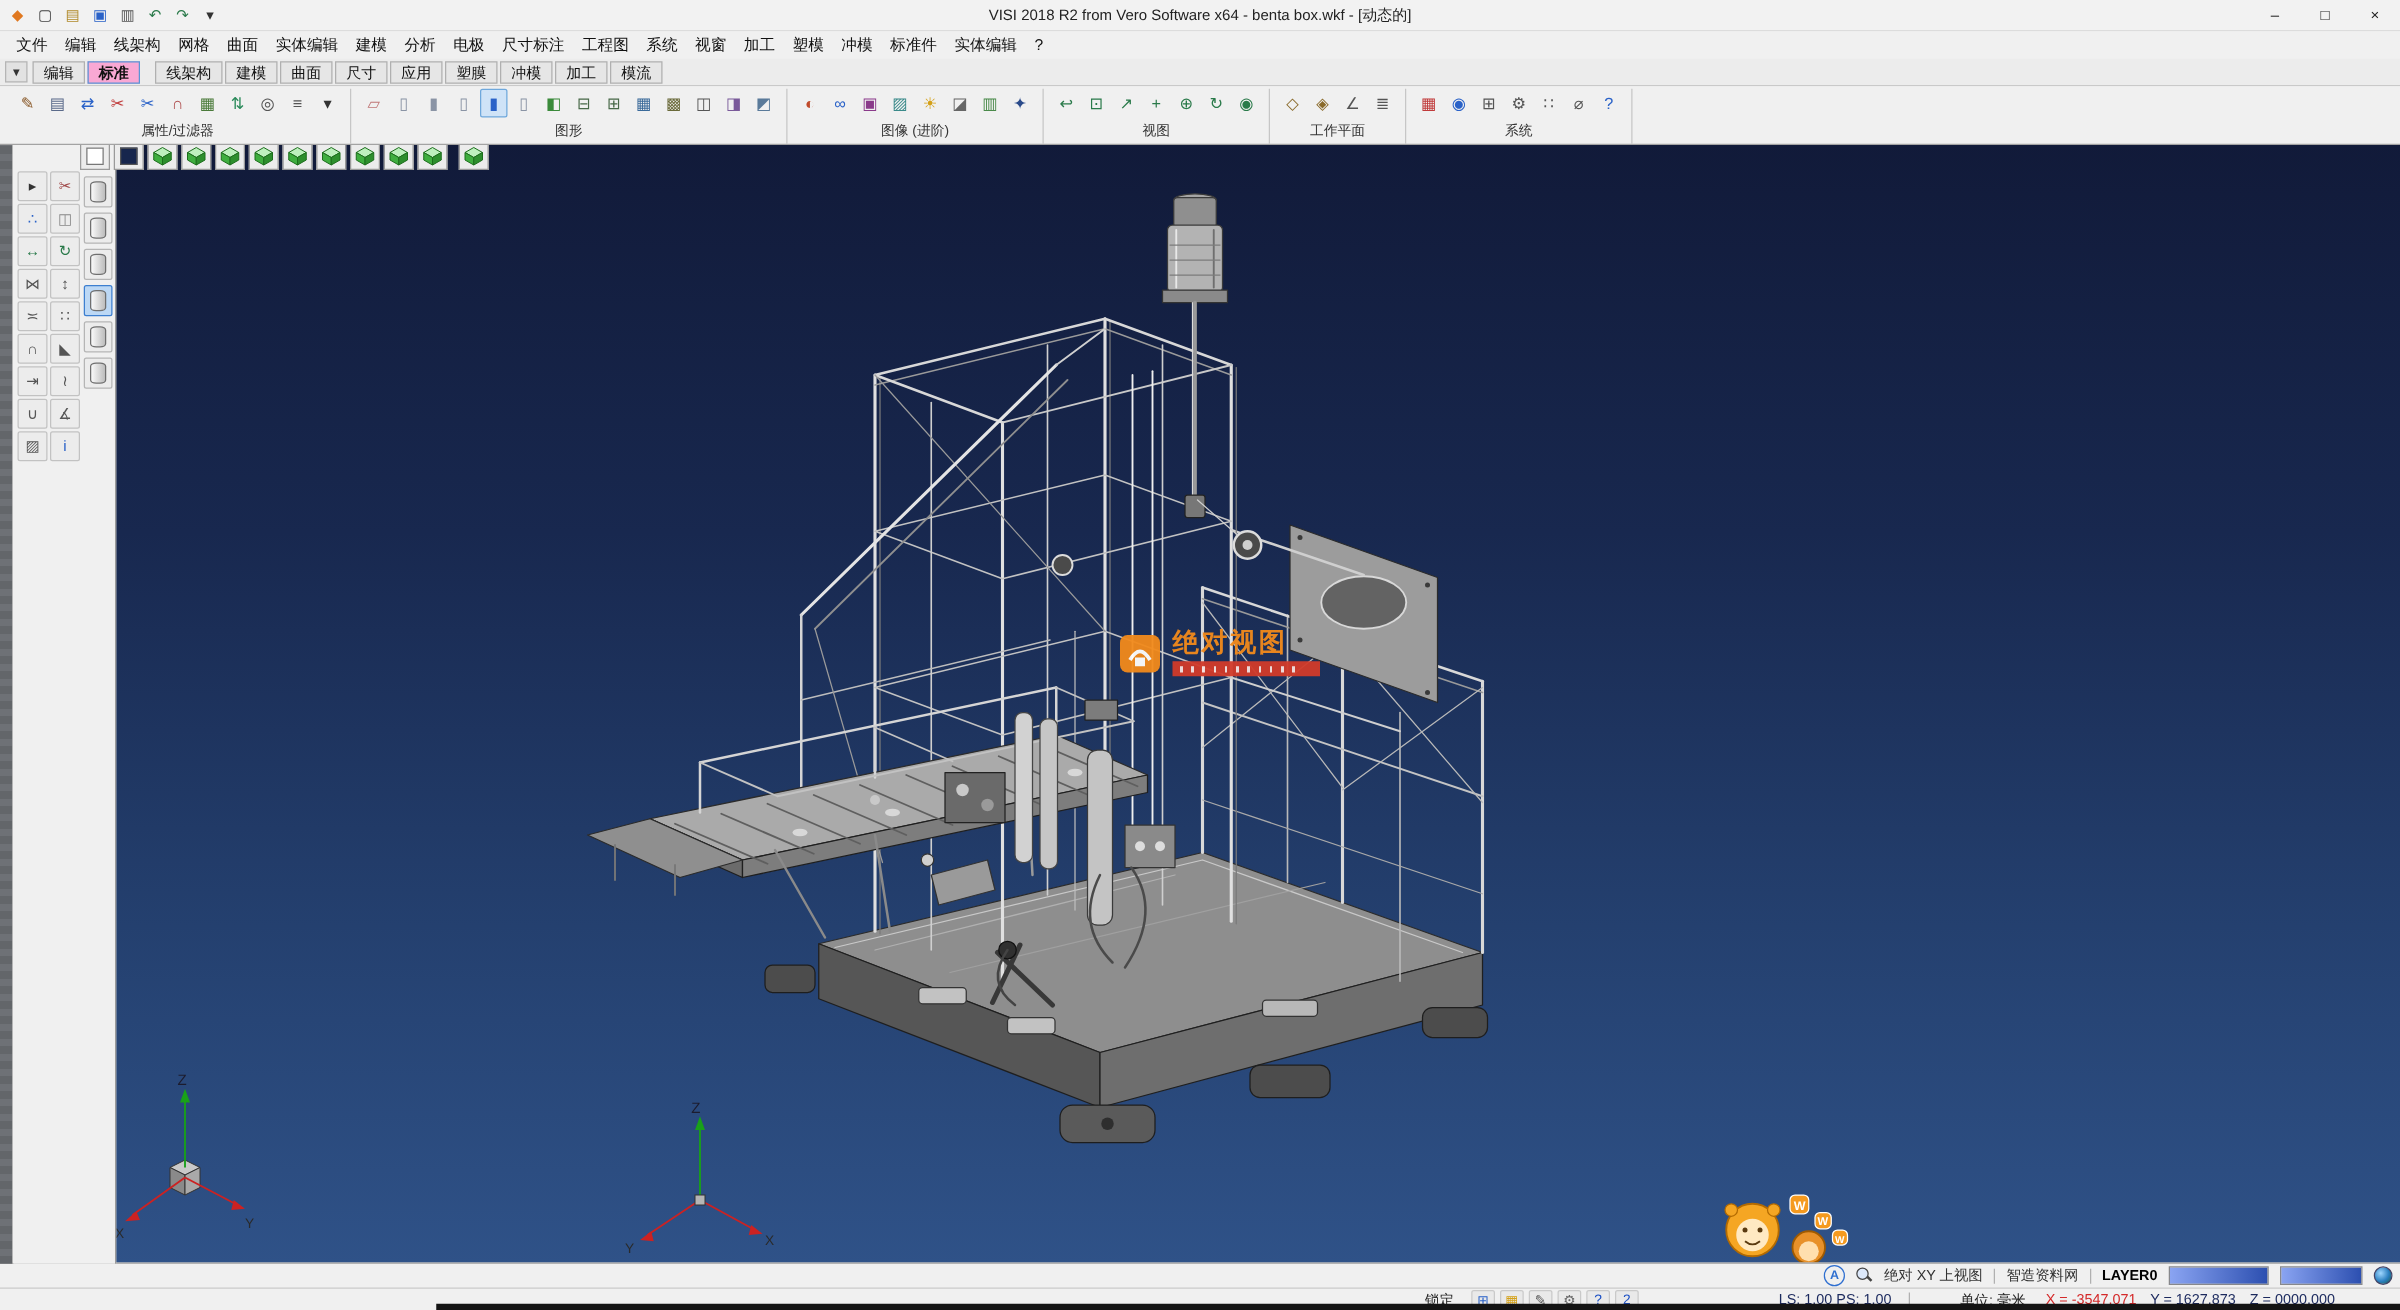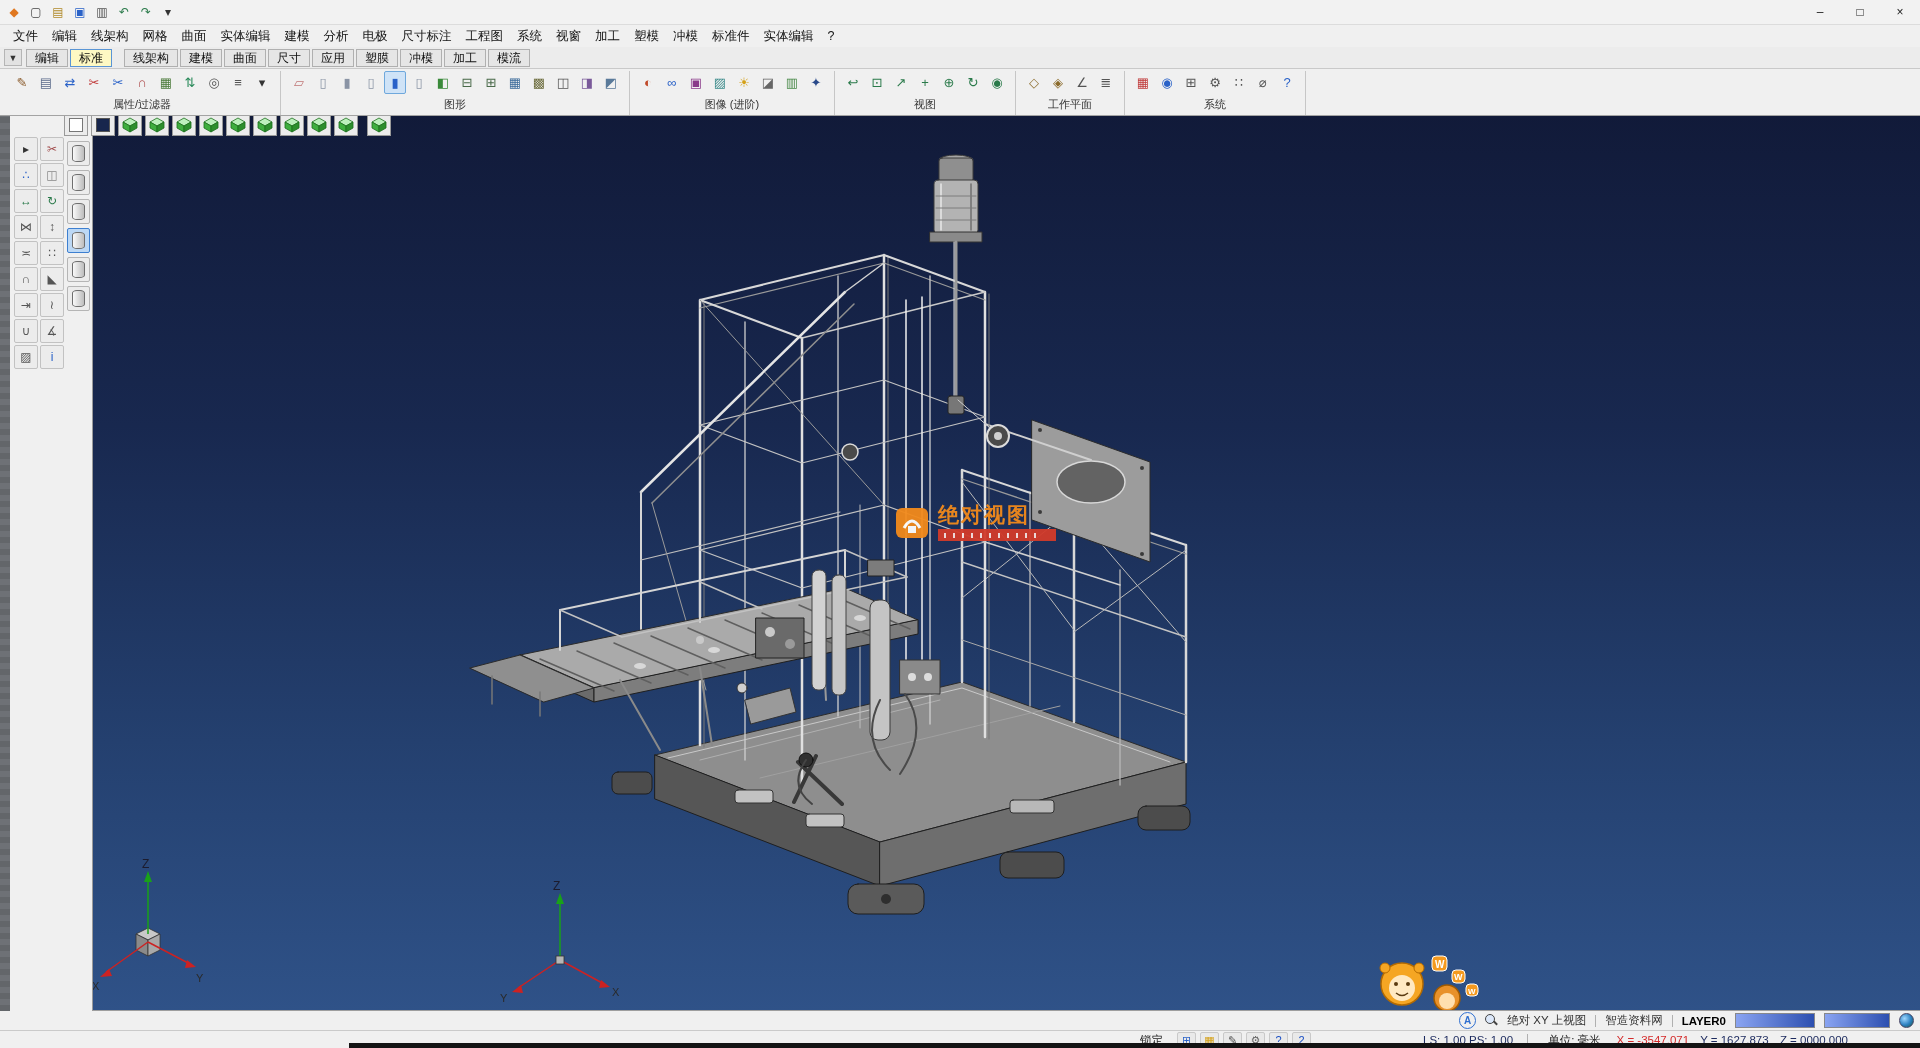--- a/index.html
+++ b/index.html
@@ -10,21 +10,21 @@
   .tb-quick{display:flex;align-items:center;gap:2px;padding-left:4px}
   .tb-ico{width:20px;height:18px;display:flex;align-items:center;justify-content:center;font-size:12px;cursor:default}
   .tb-title{position:absolute;left:0;right:0;text-align:center;font-size:12px;color:#222;pointer-events:none}
   .tb-ctrl{margin-left:auto;display:flex}
   .tb-ctrl span{width:40px;height:23px;display:flex;align-items:center;justify-content:center;font-size:12px;color:#222}
   .menubar{height:22px;background:#f0f0f0;display:flex;align-items:center;padding-left:6px;z-index:10;position:relative}
   .menu-item{font-size:12.5px;padding:2px 7px;color:#111}
   .tabbar{height:21px;background:#ececec;border-bottom:1px solid #c9c9c9;display:flex;align-items:center;padding-left:4px;position:relative;z-index:10}
   .tab-dd{font-size:9px;color:#333;border:1px solid #b5b5b5;background:#e2e2e2;width:16px;height:15px;display:flex;align-items:center;justify-content:center;margin-right:4px}
   .tab{font-size:12px;padding:0 8px;height:16px;line-height:16px;border:1px solid #b0b0b0;background:#e6e6e6;margin-right:2px;color:#111}
-  .tab.active{background:#fef9c3;border-color:#5a95d5;font-weight:normal}
+  .tab.active{background:#f9a8d4;border-color:#5a95d5;font-weight:bold}
   .tab:nth-child(2){margin-right:12px}
   .toolbar{height:44px;background:#f0f0f0;border-bottom:1px solid #a3a3a3;display:flex;align-items:stretch;padding:2px 4px 0;position:relative;z-index:10}
   .tgroup{display:flex;flex-direction:column;justify-content:space-between;border-right:1px solid #c6c6c6;padding:0 7px}
   .ticons{display:flex;gap:2px;align-items:center}
   .ticon{width:20px;height:21px;display:flex;align-items:center;justify-content:center;font-size:13px;border:1px solid transparent;border-radius:2px}
   .ticon.active{background:#cfe3f7;border-color:#6fa8dc}
   .tlabel{font-size:11px;text-align:center;color:#333;padding:1px 0 3px;white-space:nowrap}
   
   .dock-strip{position:absolute;left:0;top:111px;bottom:37px;width:10px;z-index:8;
     background:repeating-linear-gradient(180deg,#6e7176 0 6px,#63666a 6px 12px);border-right:1px solid #4a4a4a}
@@ -56,21 +56,21 @@
   .circle-a{width:15px;height:15px;border:1.5px solid #2f6fd0;border-radius:50%;color:#2f6fd0;font-size:10px;font-weight:bold;display:flex;align-items:center;justify-content:center}
   .layer{font-weight:bold;color:#000}
   .lvl{height:13px;border:1px solid #87888c;background:linear-gradient(90deg,#8aa4f2,#2c4fb0)}
   .lvl1{width:78px}.lvl2{width:64px}
   .globe-dot{width:13px;height:13px;border-radius:50%;background:radial-gradient(circle at 35% 35%,#9fd7ff,#2a7fc0 55%,#1a5a3a);border:1px solid #446}
   .s2{position:absolute;left:0;right:0;top:19px;height:18px;border-top:1px solid #cacaca;display:flex;align-items:center;font-size:11.5px;color:#222}
   .s2-lock{margin-left:1140px}
   .s2-icons{display:flex;gap:4px;margin-left:14px;align-items:center}
   .s2-ico{width:17px;height:15px;display:flex;align-items:center;justify-content:center;font-size:11px;border:1px solid #c9c9c9;background:#e9e9e9;border-radius:2px}
   .lsps{margin-left:112px;color:#1c2a5e}
-  .units{margin-left:20px}
+  .units{margin-left:40px}
   .coords{margin-left:16px;white-space:nowrap}
   .cx{color:#d42a2a}.cy,.cz{color:#1c2a5e}
   .coords span{margin-right:8px}
   .taskbar-peek{position:absolute;left:349px;right:0;bottom:0;height:5px;background:#141414;z-index:12}
   .mag{display:inline-block;width:13px;height:13px;position:relative}
   .mag::before{content:"";position:absolute;left:0;top:0;width:8px;height:8px;border:1.5px solid #444;border-radius:50%;background:#dce8fa}
   .mag::after{content:"";position:absolute;left:8px;top:8px;width:5px;height:1.8px;background:#444;transform:rotate(45deg)}
 </style>
 </head>
 <body>
@@ -79,20 +79,21 @@
   <div class="tb-quick">
       <span class="tb-ico" style="color: rgb(224, 120, 32);">◆</span>
       <span class="tb-ico" style="color: rgb(68, 68, 68);">▢</span>
       <span class="tb-ico" style="color: rgb(176, 138, 42);">▤</span>
       <span class="tb-ico" style="color: rgb(42, 98, 200);">▣</span>
       <span class="tb-ico" style="color: rgb(85, 85, 85);">▥</span>
       <span class="tb-ico" style="color: rgb(42, 122, 74);">↶</span>
       <span class="tb-ico" style="color: rgb(42, 122, 74);">↷</span>
       <span class="tb-ico" style="color: rgb(51, 51, 51);">▾</span>
     </div>
+  <div class="tb-title">VISI 2018 R2 from Vero Software x64 - benta box.wkf - [动态的]</div>
   <div class="tb-ctrl">
       <span>–</span>
       <span>□</span>
       <span>×</span>
     </div>
 </div>
 
 <div class="menubar">
     <span class="menu-item">文件</span>
     <span class="menu-item">编辑</span>

